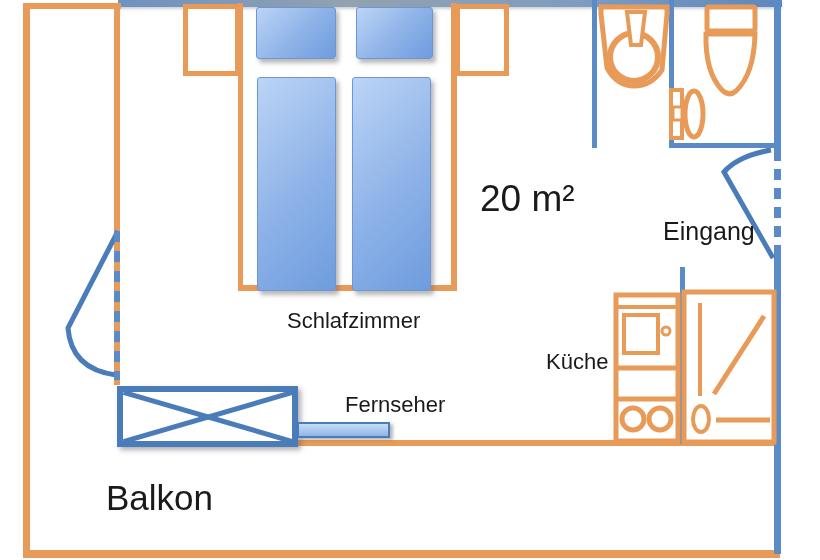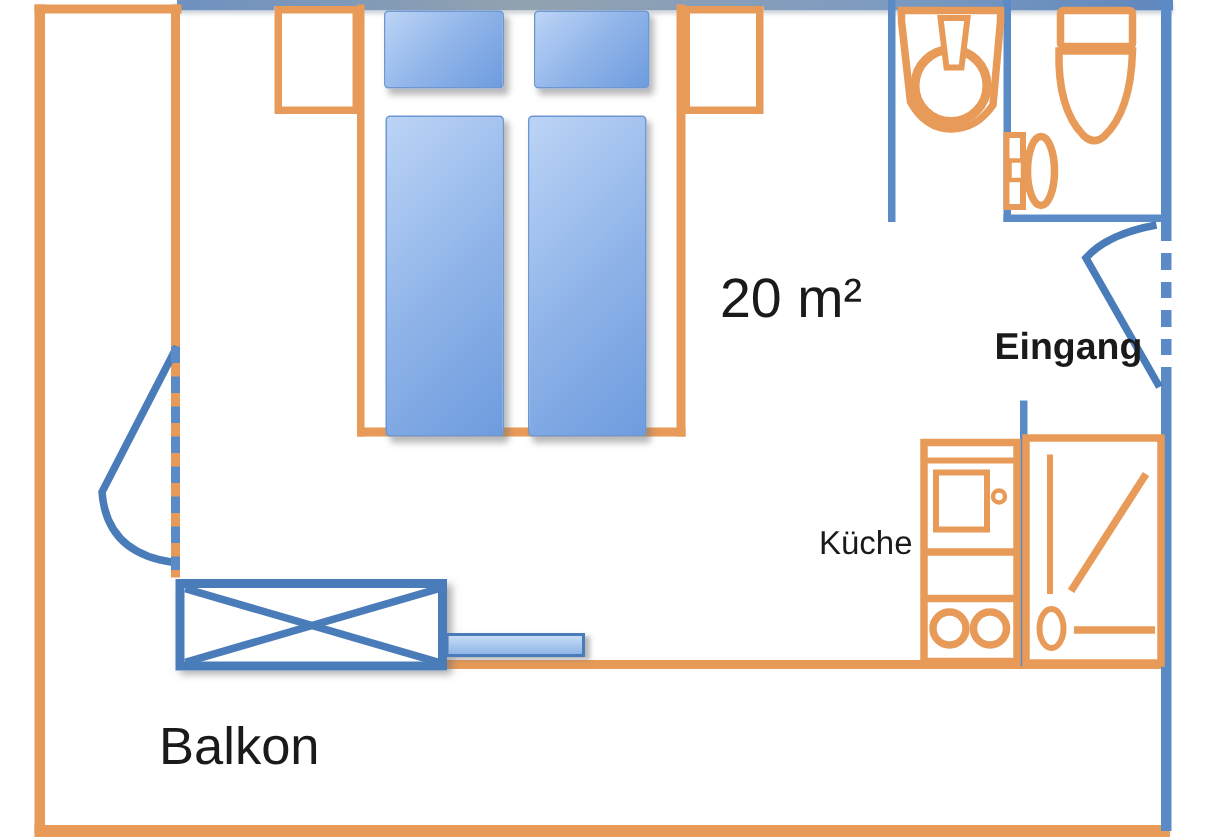--- a/index.html
+++ b/index.html
@@ -37,21 +37,21 @@
   .diag.d2{transform:translate(-50%,-50%) rotate(-16.2deg);}
   .tv{
     background:linear-gradient(180deg,#c7dcf6 0%,#8fb5e8 100%);
     border:2px solid #4a7cba;box-sizing:border-box;
     box-shadow:3px 2px 3px rgba(115,115,115,.5);
   }
   
   .lbl{position:absolute;color:#1a1a1a;white-space:nowrap;line-height:1;}
   .lbl-area{font-size:37px;}
   .lbl-big{font-size:35px;margin-left:29px;}
-  .lbl-mid{font-size:25px;font-weight:bold;}
+  .lbl-mid{font-size:25px;}
   .lbl-small{font-size:22px;}
   svg{position:absolute;left:0;top:0;}
 </style>
 </head>
 <body>
 
 <div id="stage">
 
   <div class="abs wall-top" style="left:118px;top:0;width:664px;height:7px;"></div>
   <div class="abs wall-orange" style="left:23px;top:3px;width:7px;height:553px;"></div>
@@ -126,16 +126,18 @@
   <div class="abs soft-blue" style="left:352px;top:77px;width:79px;height:214px;"></div>
 
   <div class="abs table" style="left:117px;top:386px;width:181px;height:61px;">
     <div class="diag d1"></div>
     <div class="diag d2"></div>
   </div>
   <div class="abs tv" style="left:297px;top:422px;width:93px;height:16px;"></div>
 
   <div class="lbl lbl-area" style="left:480px;top:180px;">20 m²</div>
   <div class="lbl lbl-mid" style="left:663px;top:219px;">Eingang</div>
+  <div class="lbl lbl-small" style="left:287px;top:310px;">Schlafzimmer</div>
   <div class="lbl lbl-small" style="left:546px;top:351px;text-align:right;">Küche</div>
+  <div class="lbl lbl-small" style="left:345px;top:394px;">Fernseher</div>
   <div class="lbl lbl-big" style="left:77px;top:480px;">Balkon</div>
 
 </div>
 
 </body></html>

